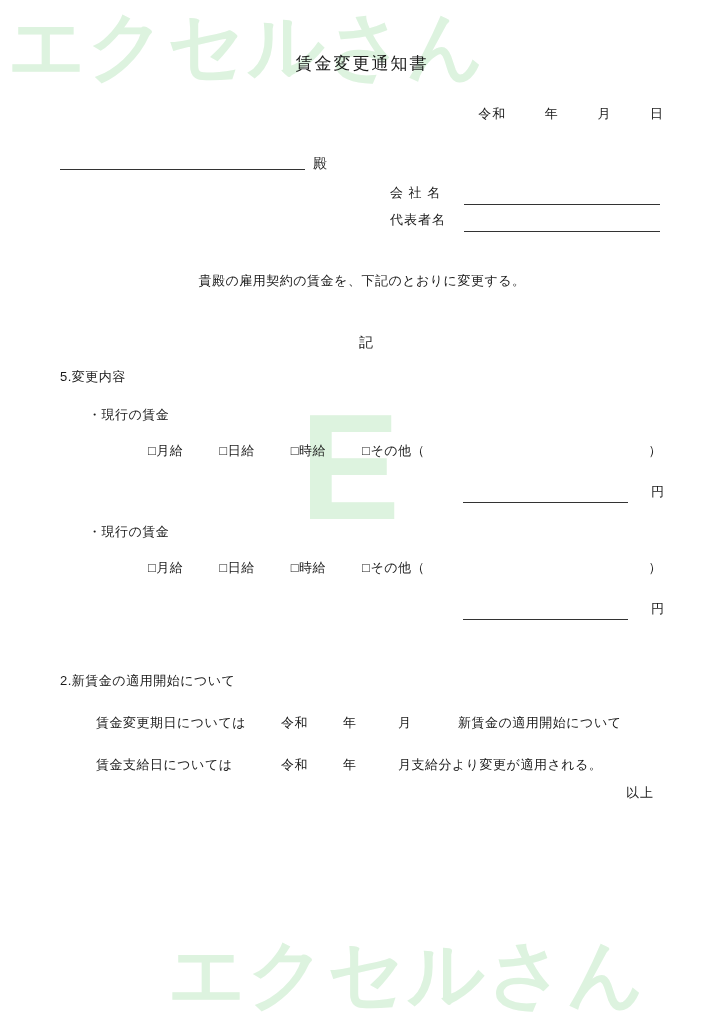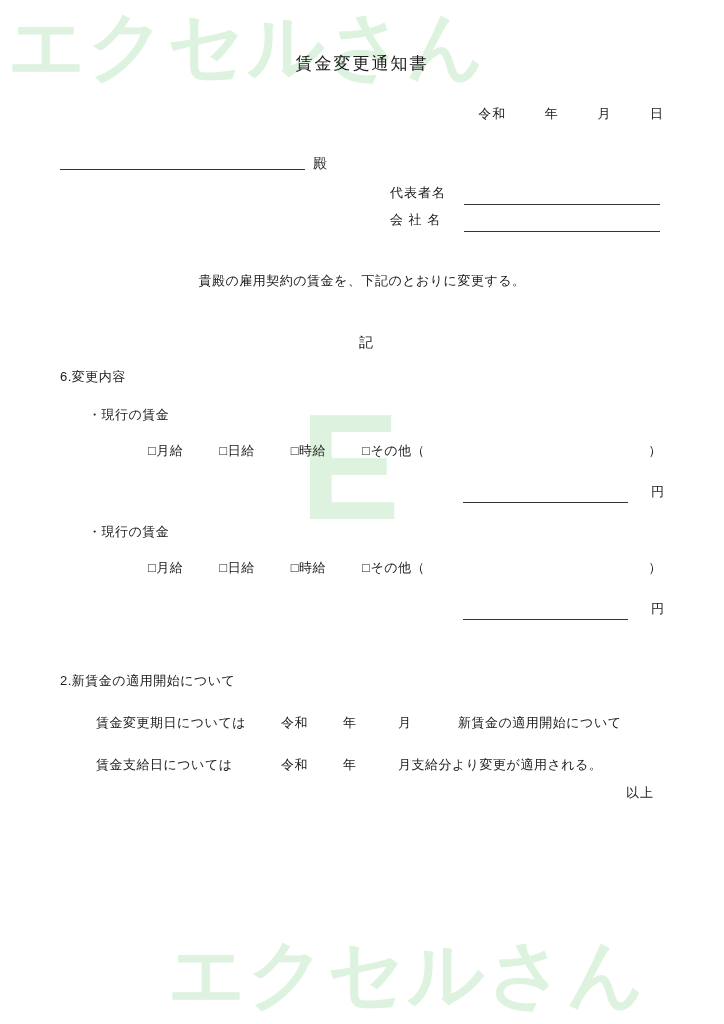--- a/index.html
+++ b/index.html
@@ -209,34 +209,34 @@
     <span>日</span>
   </div>
 
   <div class="addressee-row">
     <div class="addressee-blank"></div>
     <div class="addressee-suffix">殿</div>
   </div>
 
   <div class="company-block">
     <div class="company-row">
+      <div class="company-label">会 社 名</div>
+      <div class="company-blank"></div>
+    </div>
+    <div class="company-row">
       <div class="company-label">代表者名</div>
       <div class="company-blank"></div>
     </div>
-    <div class="company-row">
-      <div class="company-label">会 社 名</div>
-      <div class="company-blank"></div>
-    </div>
   </div>
 
   <div class="lead">貴殿の雇用契約の賃金を、下記のとおりに変更する。</div>
 
   <div class="ki">記</div>
 
-  <div class="sec-title">6.変更内容</div>
+  <div class="sec-title">5.変更内容</div>
 
   <div class="sub-item">・現行の賃金</div>
 
   <div class="check-row">
     <span class="chk">□月給</span>
     <span class="chk">□日給</span>
     <span class="chk">□時給</span>
     <span class="chk wide">□その他（</span>
     <span class="paren-close">）</span>
   </div>

